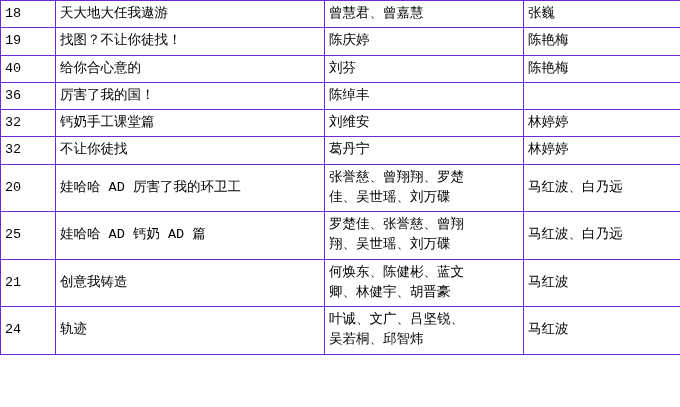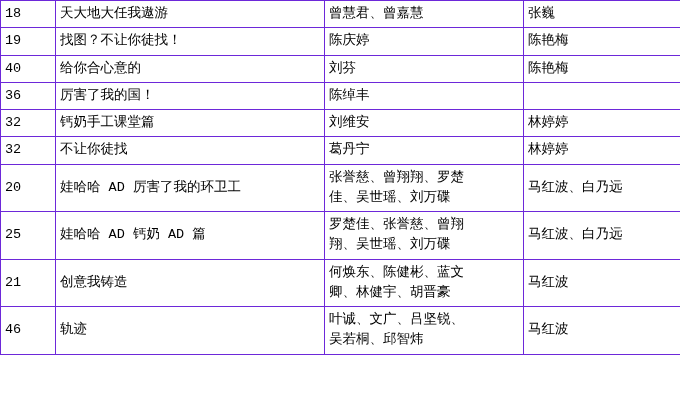--- a/index.html
+++ b/index.html
@@ -155,21 +155,21 @@
       <td class="col-creators wrap-text">
         <span class="cell-line">何焕东、陈健彬、蓝文</span>
         <span class="cell-line">卿、林健宇、胡晋豪</span>
       </td>
       <td class="col-advisors wrap-text">
         <span class="cell-line">马红波</span>
       </td>
     </tr>
 
     <tr>
-      <td class="col-index">46</td>
+      <td class="col-index">24</td>
       <td class="col-title">轨迹</td>
       <td class="col-creators wrap-text">
         <span class="cell-line">叶诚、文广、吕坚锐、</span>
         <span class="cell-line">吴若桐、邱智炜</span>
       </td>
       <td class="col-advisors wrap-text">
         <span class="cell-line">马红波</span>
       </td>
     </tr>
 

